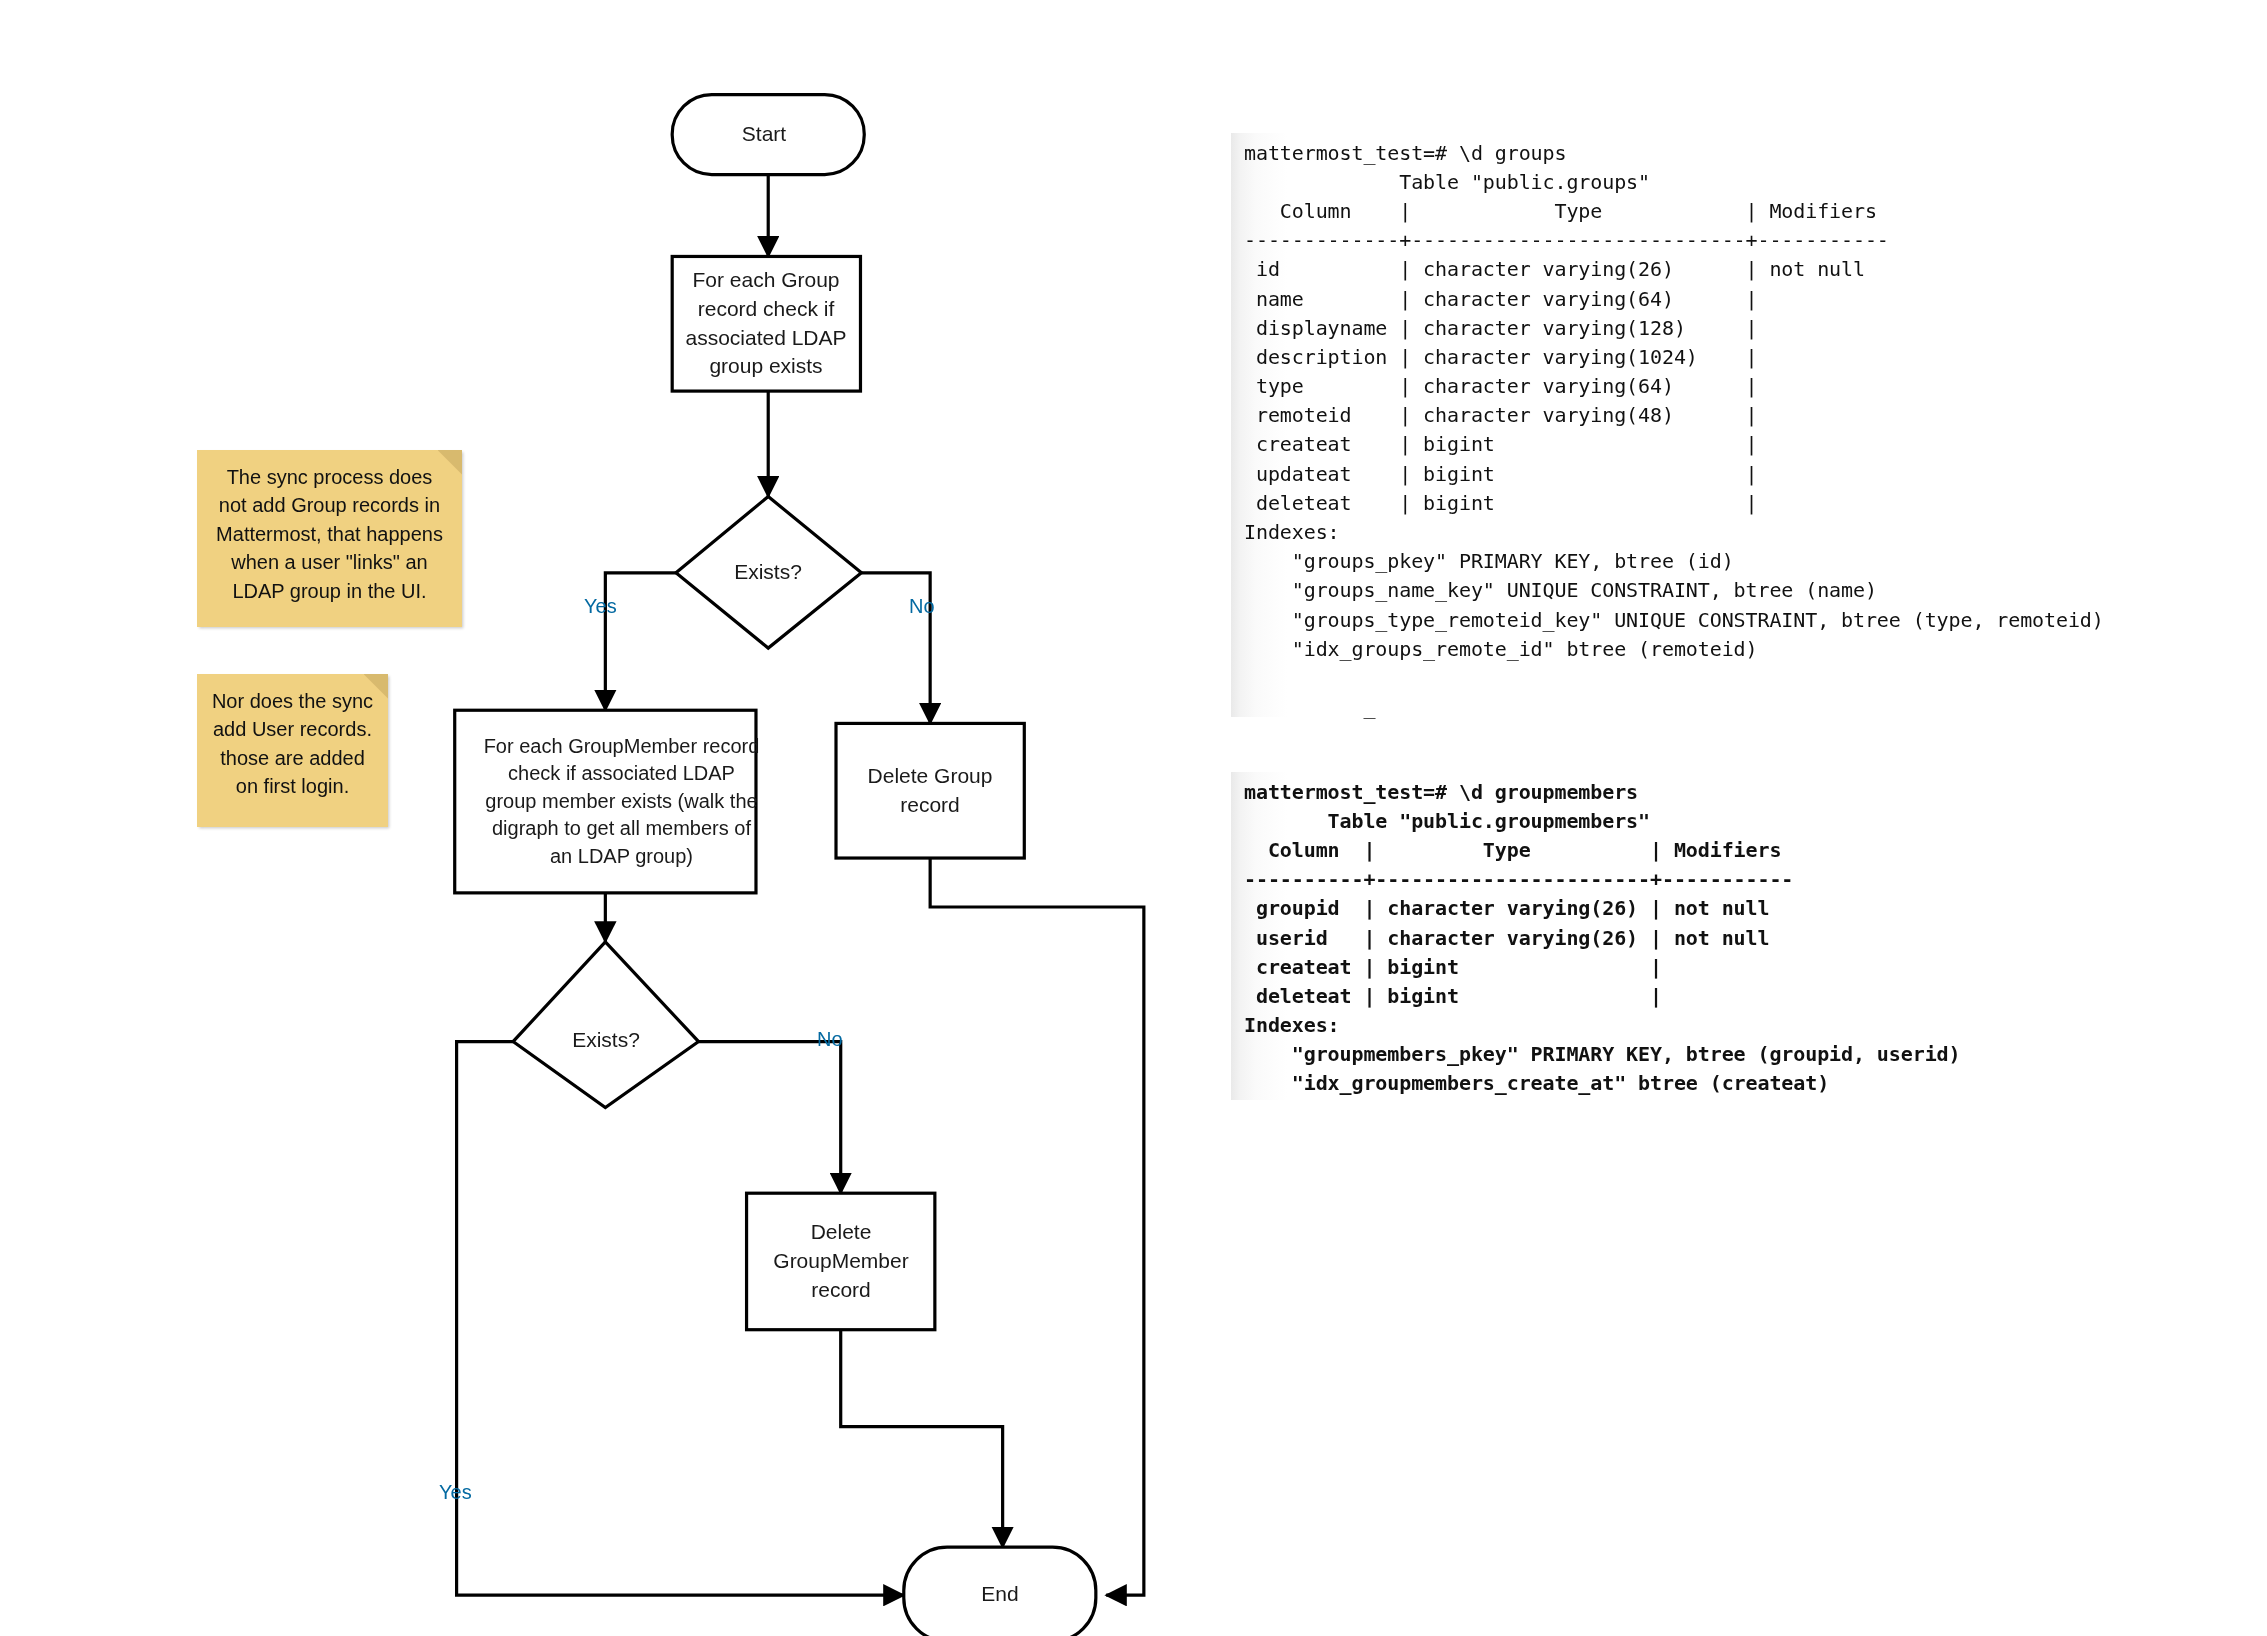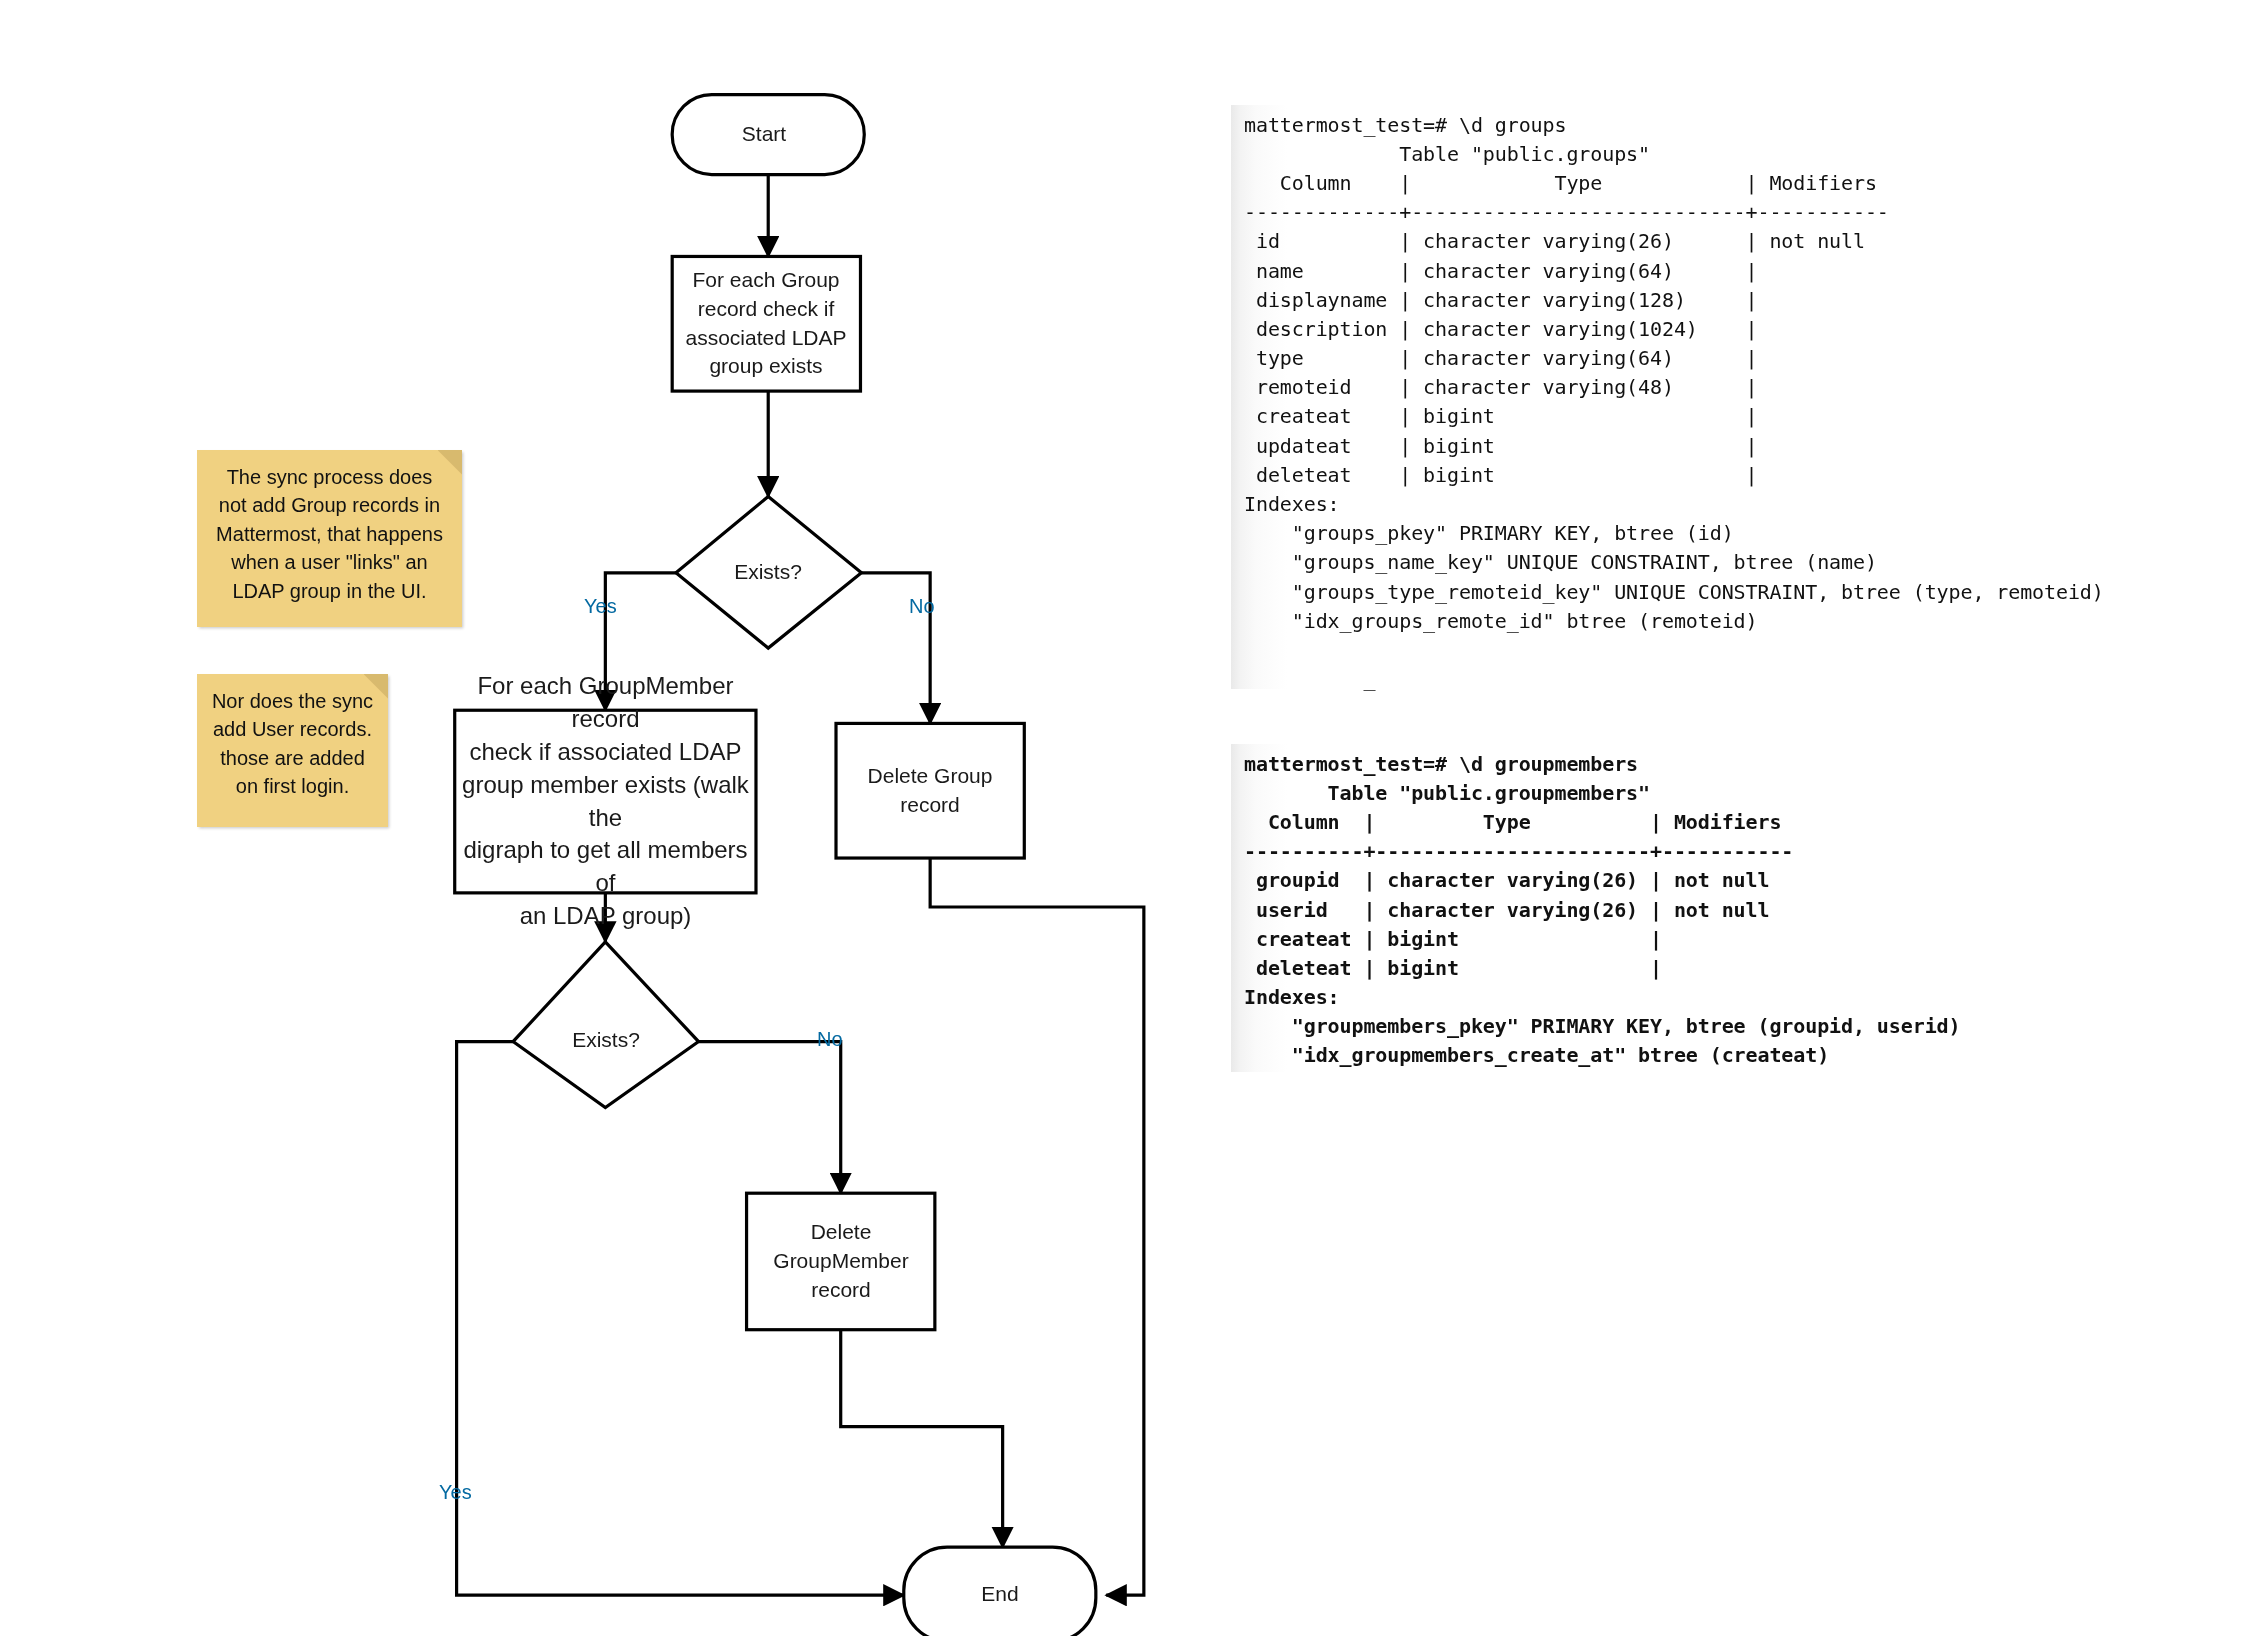--- a/index.html
+++ b/index.html
@@ -49,22 +49,23 @@
     align-items: center;
     justify-content: center;
     text-align: center;
     font-size: 21px;
     line-height: 1.38;
     color: #1a1a1a;
     white-space: pre-line;
     pointer-events: none;
   }
   .node-text.small {
-    font-size: 24px;
+    font-size: 20px;
     line-height: 1.37;
+    margin-left: 16px;
   }
   .edge-label {
     position: absolute;
     font-size: 20px;
     color: #0369a1;
     white-space: nowrap;
   }
 
   
   .sticky {
@@ -97,20 +98,21 @@
     position: absolute;
     font-family: "DejaVu Sans Mono", "Liberation Mono", monospace;
     font-size: 20px;
     line-height: 1.46;
     white-space: pre;
     color: #111111;
     background: linear-gradient(to right, #e9e9e9 0px, #f3f3f3 9.4px, #fafafa 24.5px, #ffffff 56px);
     box-sizing: border-box;
     padding: 5.6px 9.4px 9.4px 13px;
     letter-spacing: -0.1px;
+    margin-top: 28px;
   }
 </style>
 </head>
 <body>
 
 <div id="canvas">
 
 
   <svg id="flow-svg" viewBox="0 0 2408 1738">
     <defs>

